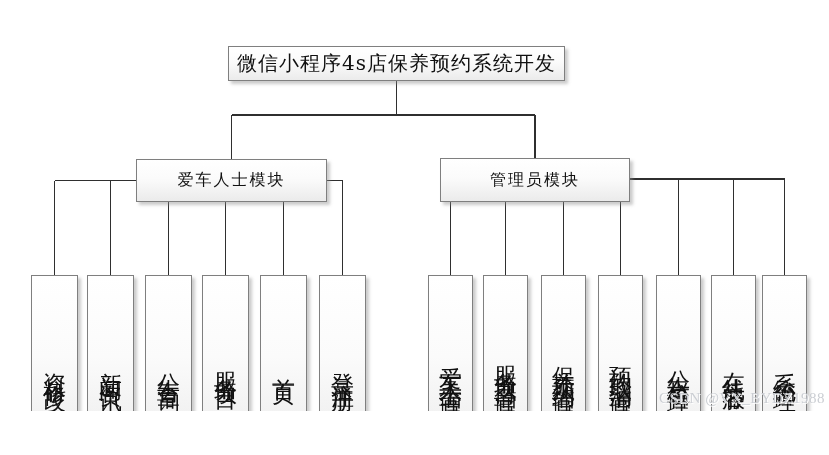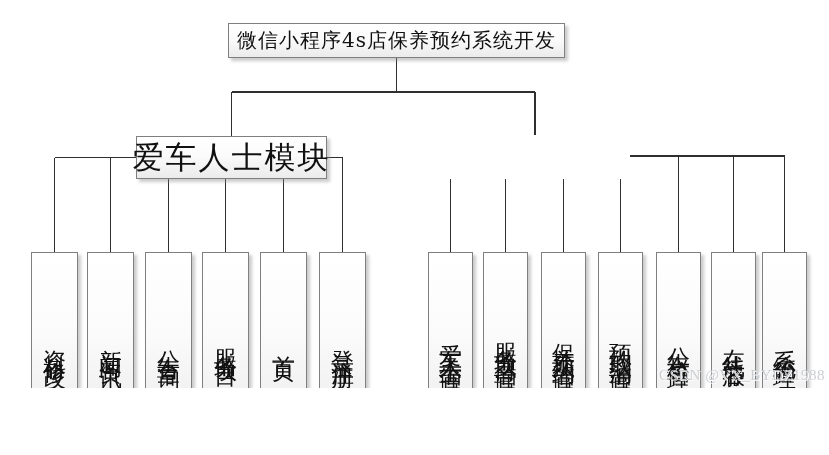--- a/index.html
+++ b/index.html
@@ -8,20 +8,21 @@
     background: #ffffff;
   }
   .canvas {
     position: relative;
     width: 829px;
     height: 388px;
     background: #ffffff;
     overflow: hidden;
     font-family: "DejaVu Serif", "Liberation Serif", serif;
     color: #111111;
+    margin-top: 23px;
   }
   .connectors {
     position: absolute;
     left: 0;
     top: 0;
     pointer-events: none;
   }
   .box {
     position: absolute;
     box-sizing: border-box;
@@ -32,21 +33,21 @@
     align-items: center;
     justify-content: center;
   }
   .root-box {
     left: 228px; top: 23px; width: 337px; height: 35px;
     font-size: 20px;
     letter-spacing: 1px;
     white-space: nowrap;
   }
   .module-box {
-    font-size: 31px;
+    font-size: 16px;
     letter-spacing: 2px;
     white-space: nowrap;
   }
   .module-a { left: 136px; top: 136px; width: 191px; height: 43px; }
   .module-b { left: 440px; top: 135px; width: 190px; height: 44px; }
   .leaf-box {
     top: 252px;
     height: 181px;
   }
   .leaf-left  { width: 47px; }
@@ -98,20 +99,23 @@
       M784.5 156 L784.5 252"></path>
   </svg>
 
   <div class="box root-box">
     <span>微信小程序4s店保养预约系统开发</span>
   </div>
 
   <div class="box module-box module-a">
     <span>爱车人士模块</span>
   </div>
+  <div class="box module-box module-b">
+    <span>管理员模块</span>
+  </div>
 
   <div class="box leaf-box leaf-left" style="left:31px">
     <span class="vtext">资料修改</span>
   </div>
   <div class="box leaf-box leaf-left" style="left:87px">
     <span class="vtext">新闻资讯</span>
   </div>
   <div class="box leaf-box leaf-left" style="left:145px">
     <span class="vtext">公告查询</span>
   </div>

